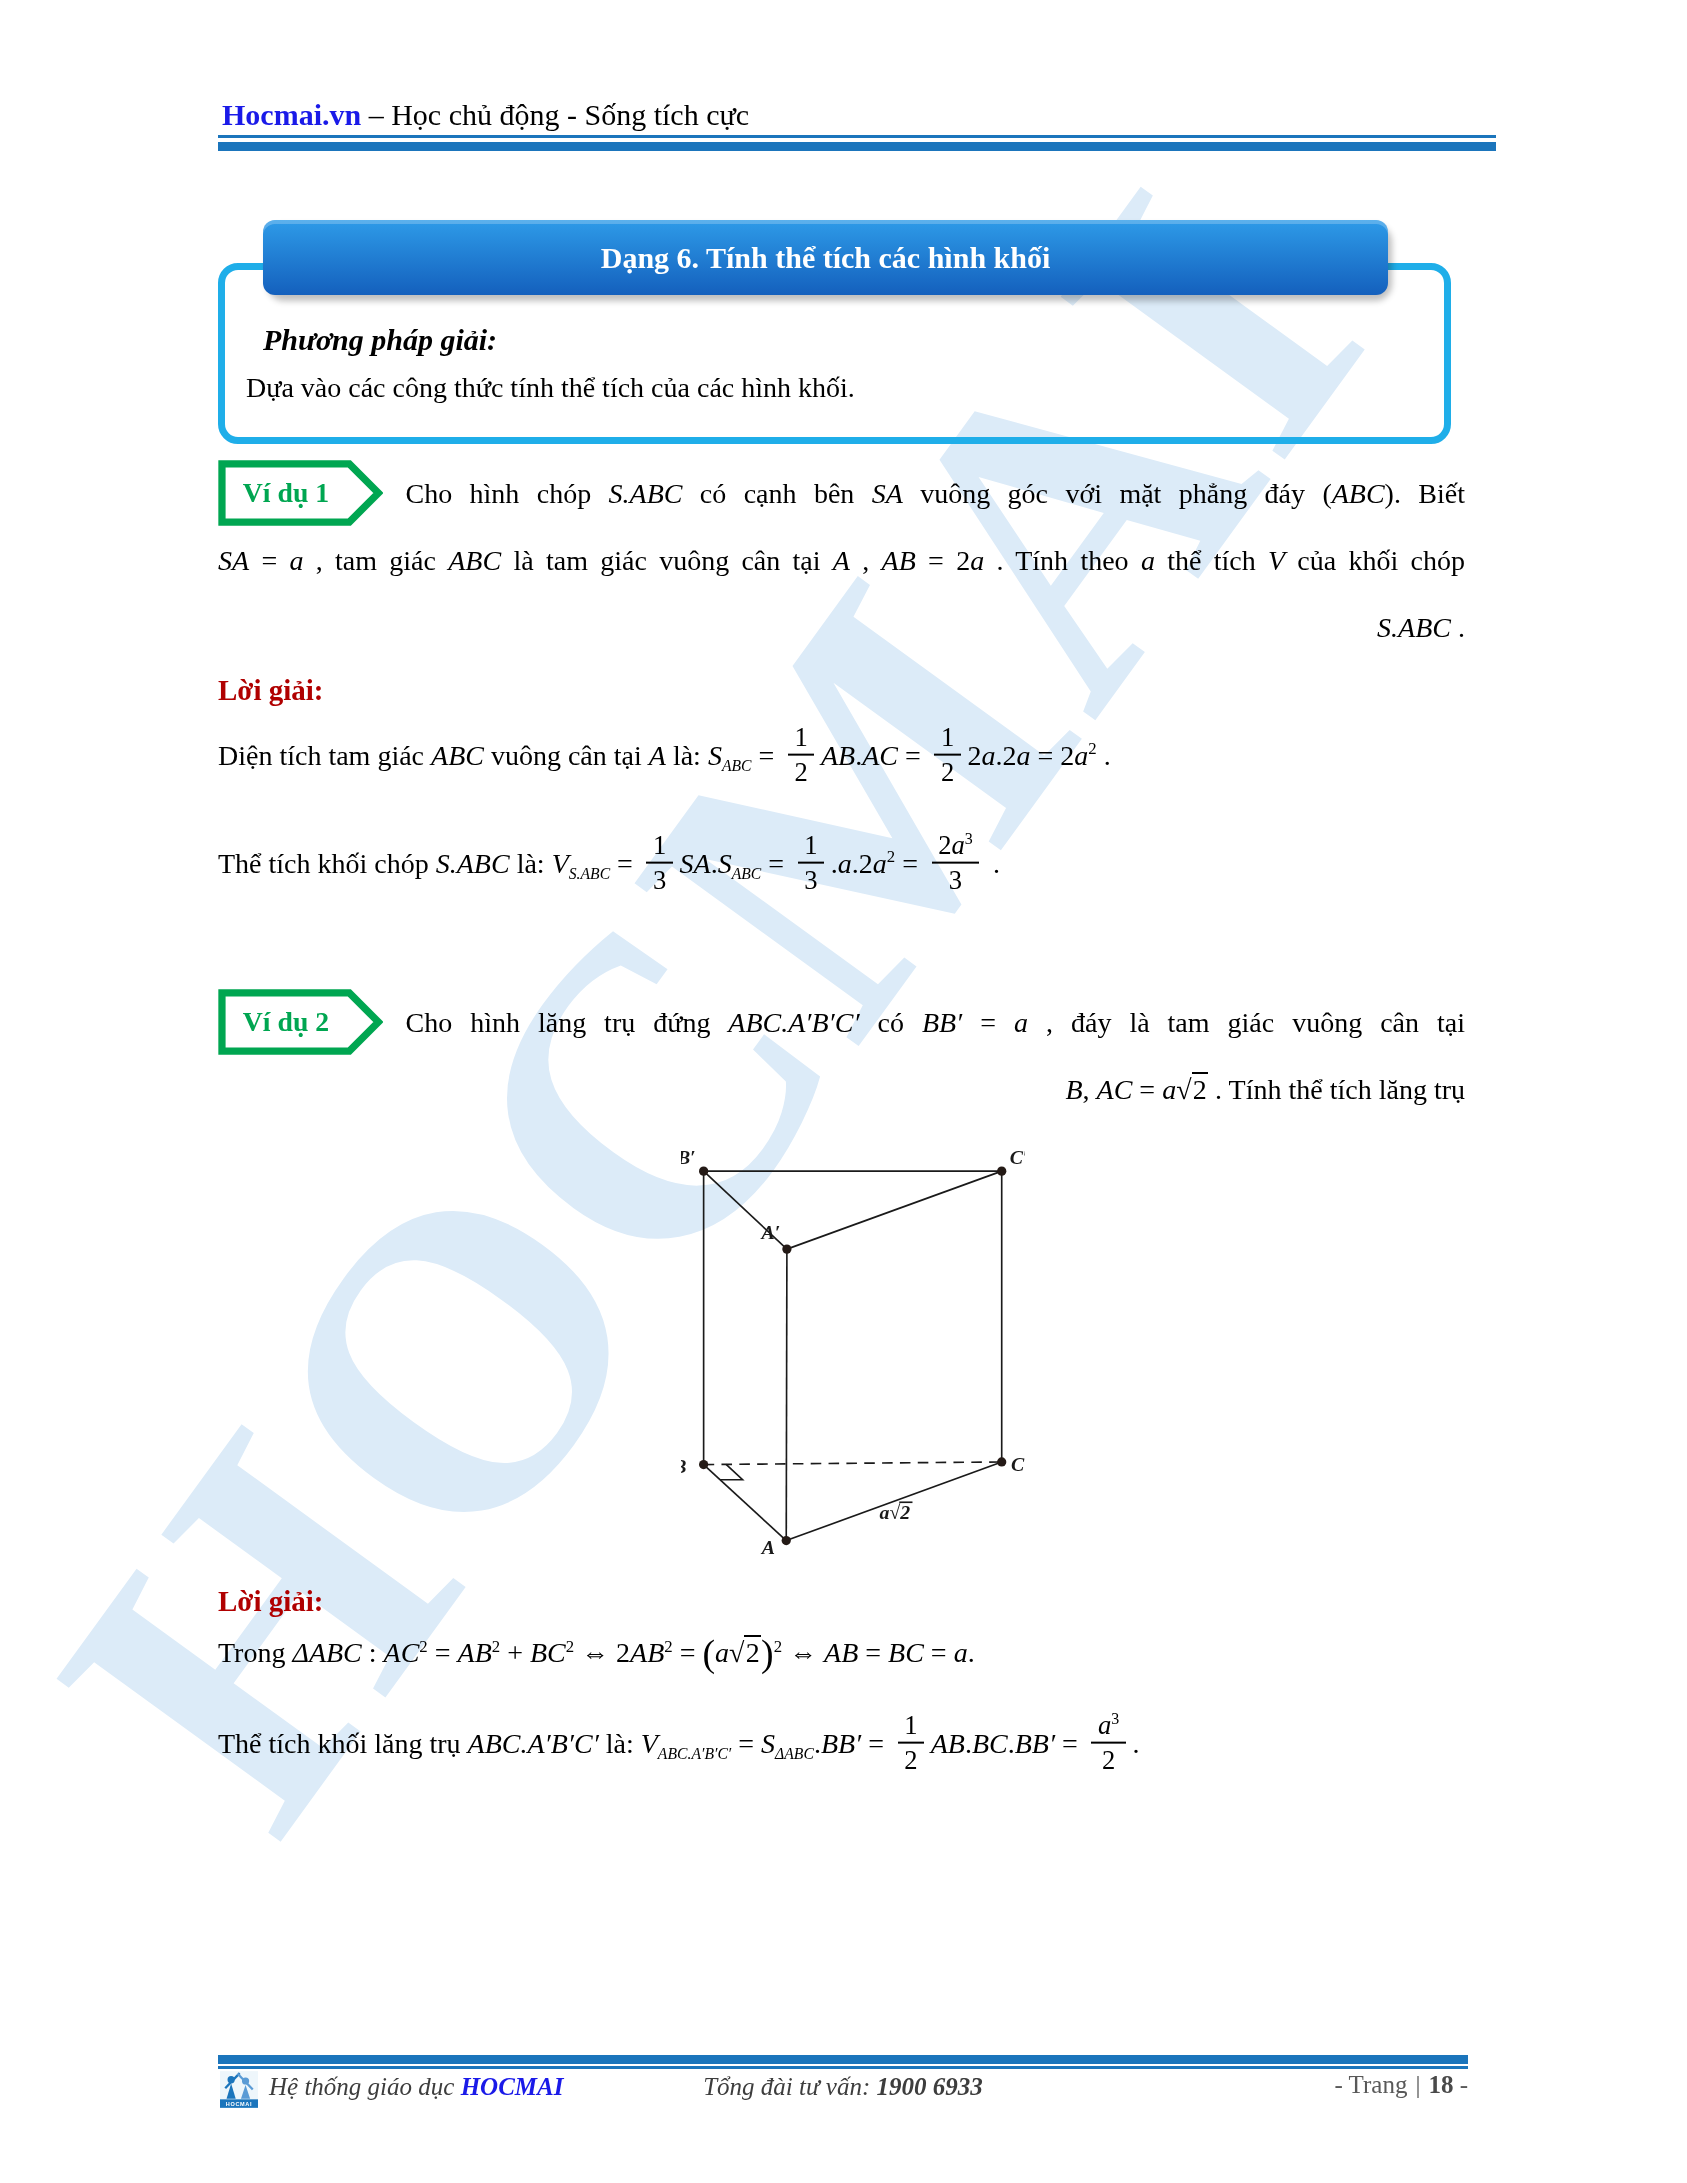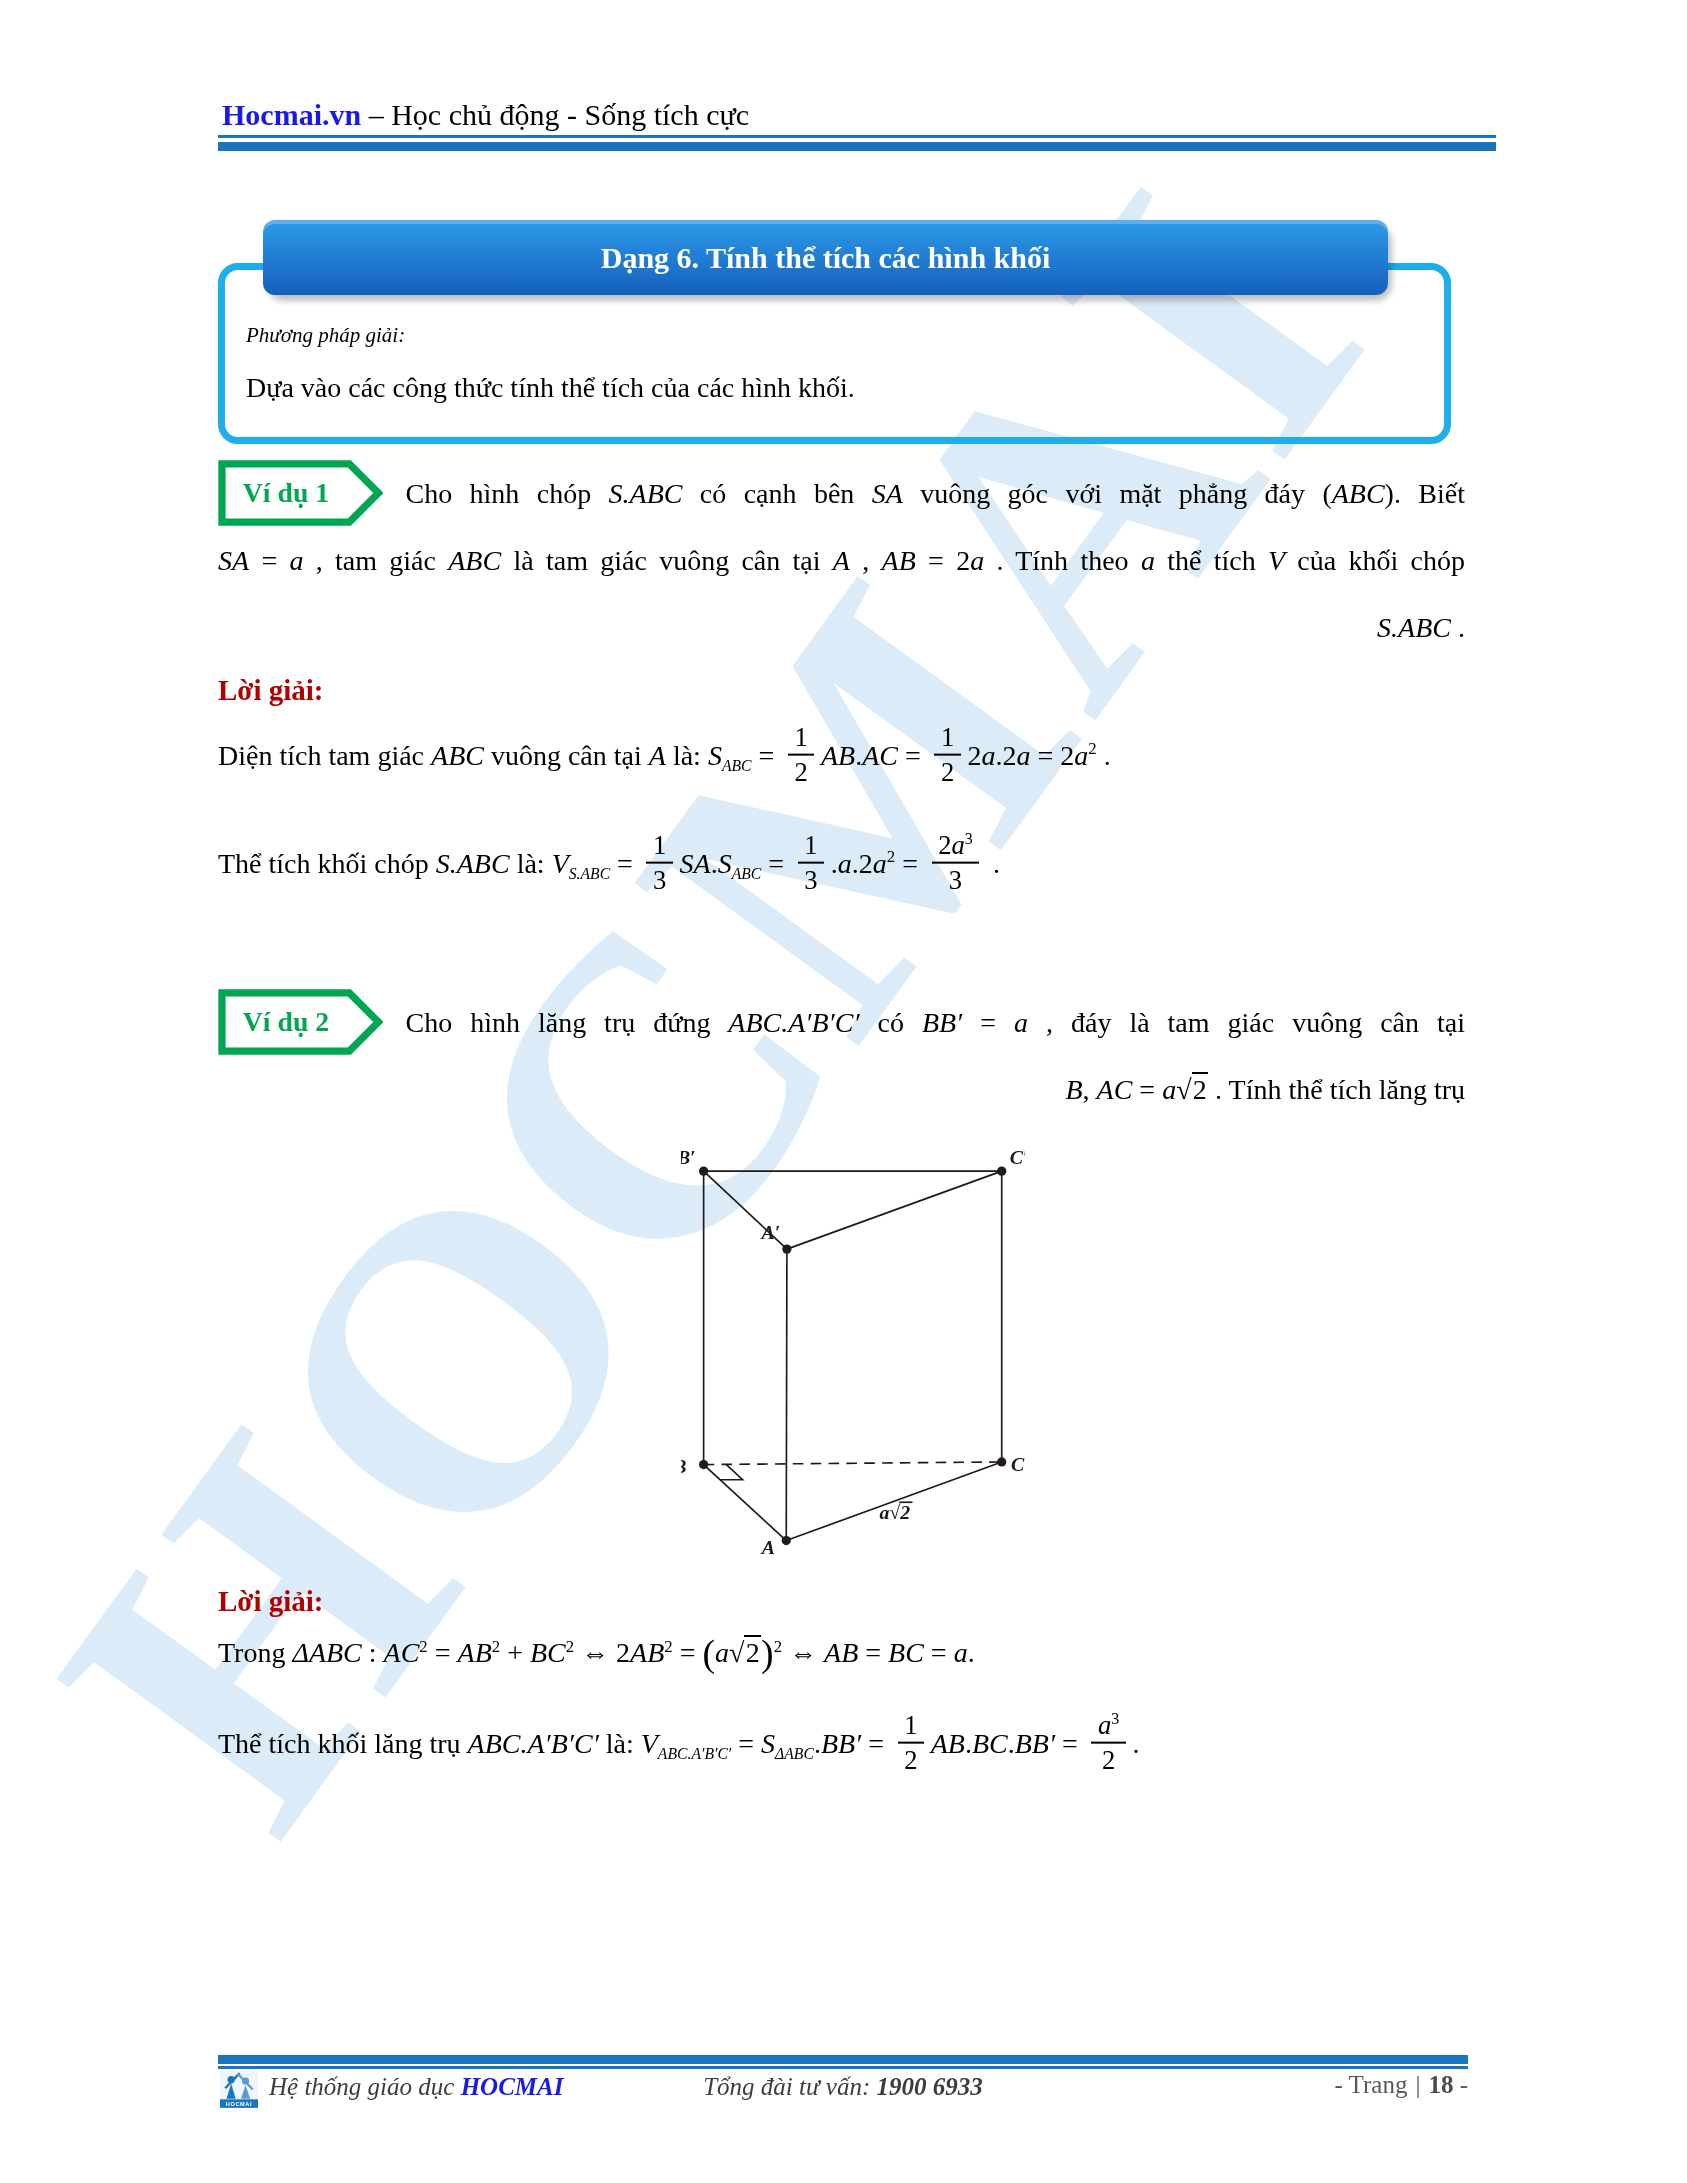--- a/index.html
+++ b/index.html
@@ -35,21 +35,21 @@
     background:var(--banner-border); border-radius:17px; 
     box-shadow:4px 5.3px 6.6px rgba(0,0,0,0.25); z-index:2;
   }
   .banner-inner{
     width:100%; height:100%; border-radius:12px;
     background:linear-gradient(180deg, var(--banner-top) 0%, var(--banner-bottom) 100%);
     box-shadow:inset 0 4px 0 rgba(255,255,255,0.22);
     display:flex; align-items:center; justify-content:center;
   }
   .banner-title{ color:#fff; font-size:30px; font-weight:bold; }
-  .method-label{ position:absolute; left:246px; top:323px; font-size:21px; font-weight:normal; font-style:italic; z-index:3; }
+  .method-label{ position:absolute; left:263px; top:323px; font-size:30px; font-weight:bold; font-style:italic; z-index:3; }
   .method-body{ position:absolute; left:246px; top:372px; font-size:28px; z-index:3; }
   
   .ex{ position:absolute; left:218px; width:1247px; font-size:28px; }
   .ex-1{ top:460px; } .ex-2{ top:989px; }
   .badge-wrap{ float:left; width:165px; height:66px; margin-right:22.5px; }
   .exline{ line-height:67px; height:67px; overflow:visible; }
   .jline{ text-align:justify; text-align-last:justify; }
   .lline{ text-align:right; }
   .badge-text{ font:bold 42px "Liberation Serif","DejaVu Serif",serif; }
   

